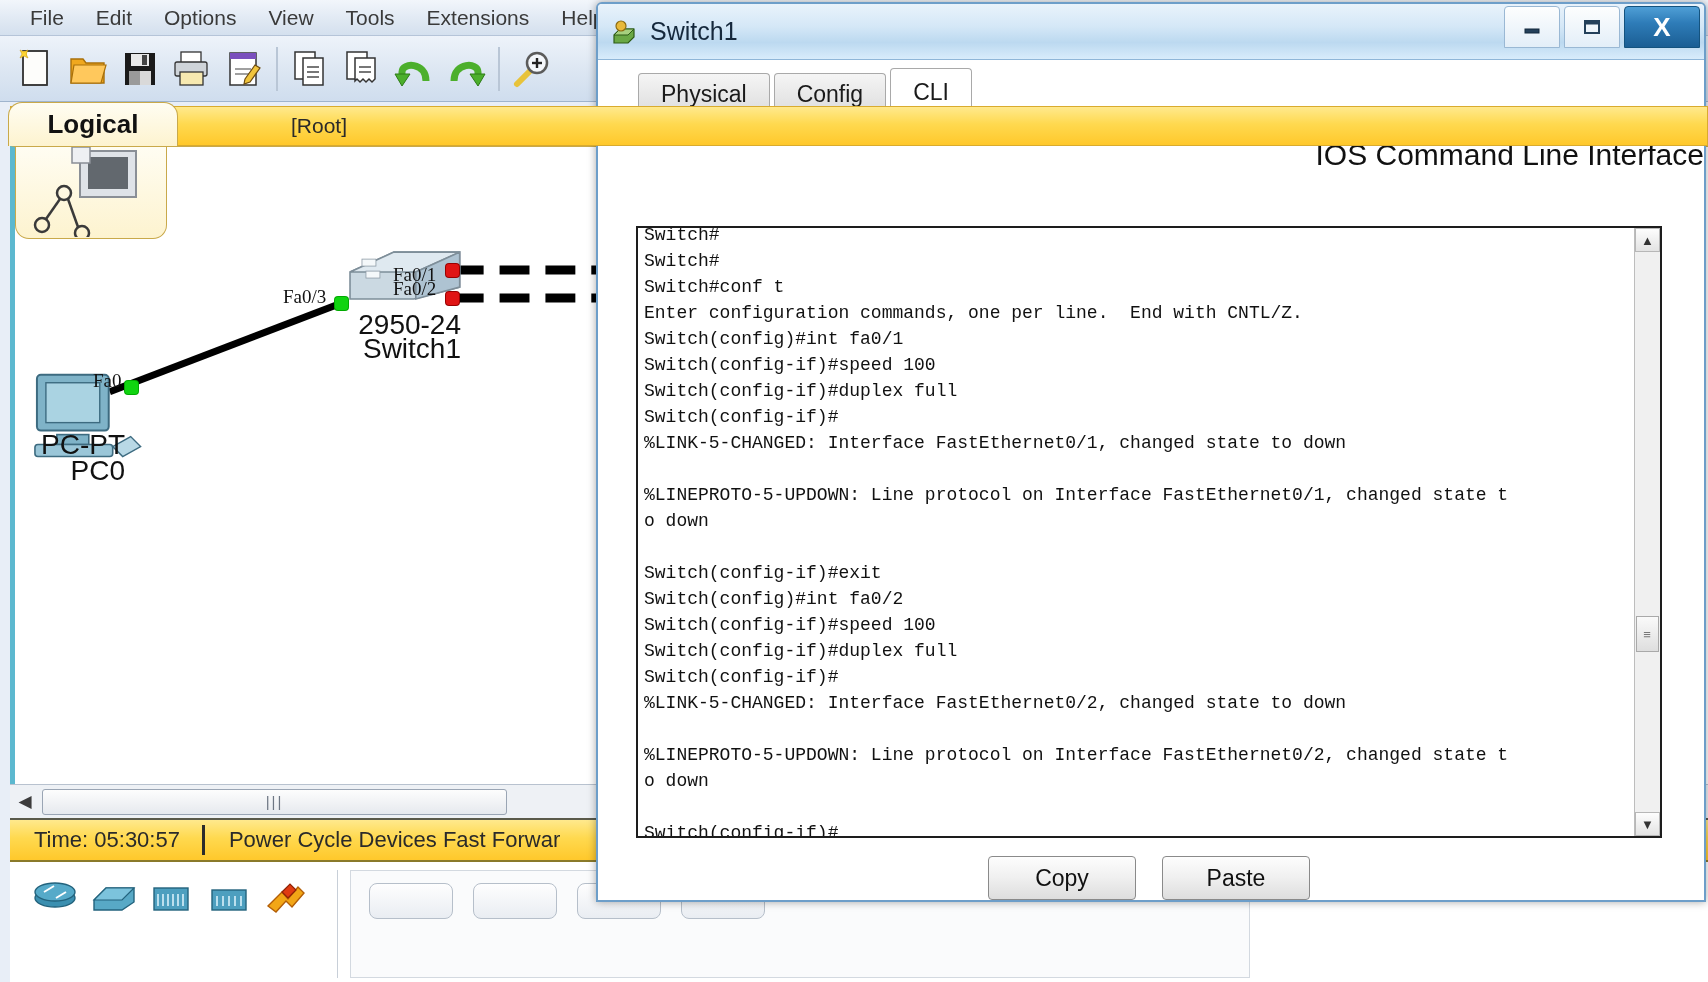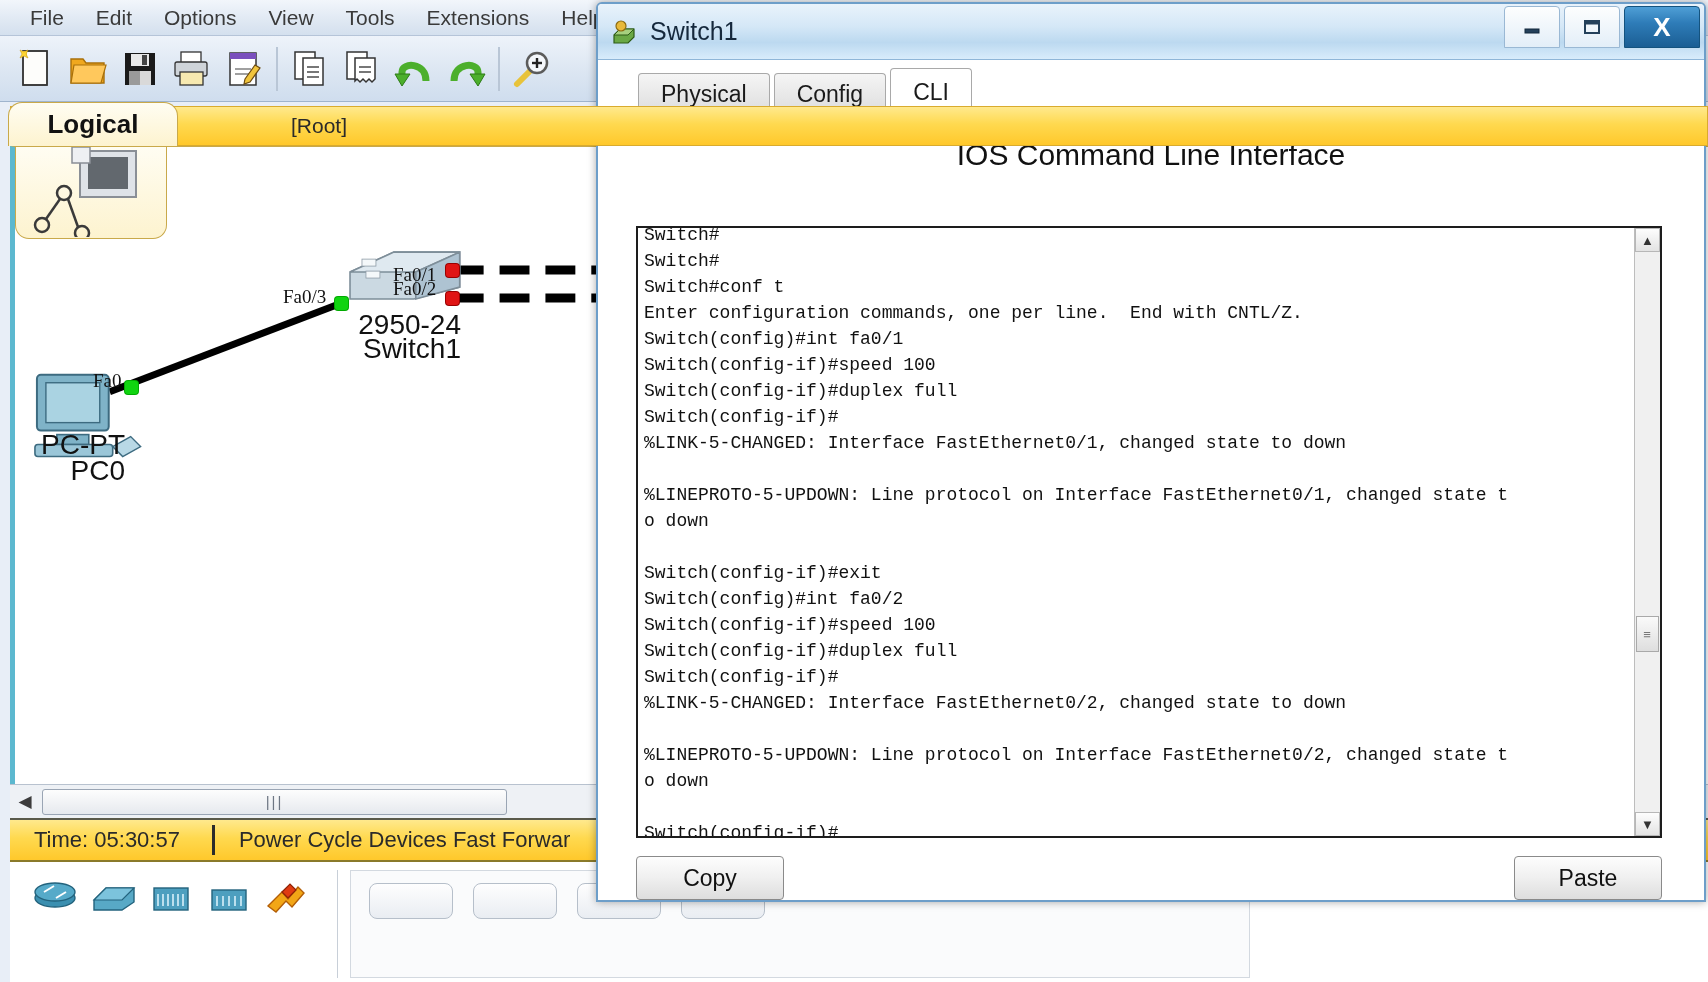--- a/index.html
+++ b/index.html
@@ -105,21 +105,21 @@
   }
 
   .statusbar {
     position:absolute; left:10px; top:818px; width:1698px; height:44px;
     background:linear-gradient(to bottom,#ffe98d 0%, #ffd94f 45%, #ffc82b 100%);
     border-top:2px solid #5a5a4a;
     border-bottom:2px solid #8a7a2a;
     display:flex; align-items:center;
     font-size:22px; color:#2a2a2a;
   }
-  .sb-time { padding-left:24px; padding-right:32px; }
+  .sb-time { padding-left:24px; padding-right:22px; }
   .sb-div { width:3px; height:30px; background:#2b2b2b; }
   .sb-text { padding-left:24px; }
 
   .bottombar {
     position:absolute; left:10px; top:862px; width:1698px; height:120px;
     background:#ffffff;
   }
   .dev-tray {
     position:absolute; left:10px; top:8px; width:318px; height:108px;
     background:#fff; border-right:1px solid #c8cfd8;
@@ -180,21 +180,21 @@
     font-size:23px; color:#1a1a1a;
     background:linear-gradient(to bottom,#f5f5f5,#dcdcdc);
     border:1px solid #a9a9a9; border-bottom:none;
     border-radius:4px 4px 0 0;
   }
   .tab.active {
     background:#ffffff; height:48px; border-bottom:1px solid #ffffff;
     position:relative; top:1px;
   }
   .cli-heading {
-    text-align:center; font-size:30px; color:#111; margin:22px 0 16px 0;
+    text-align:right; font-size:30px; color:#111; margin:22px 0 16px 0;
   }
   .cli-box {
     position:absolute; left:38px; top:160px; width:1026px; height:612px;
     border:2px solid #1d1d1d; background:#ffffff; overflow:hidden;
   }
   .cli-text {
     position:absolute; left:6px; top:-6px; width:965px;
     font-family:"Liberation Mono","DejaVu Sans Mono",monospace;
     font-size:18px; line-height:26px; color:#111;
     white-space:pre; overflow:hidden;
@@ -213,21 +213,21 @@
   .cli-scroll .arrow.bottom { position:absolute; bottom:0; left:0; right:0; }
   .cli-scroll .thumb {
     position:absolute; left:1px; right:1px; top:388px; height:36px;
     background:linear-gradient(to bottom,#fafafa,#dedede);
     border:1px solid #a9a9a9;
     display:flex; align-items:center; justify-content:center;
     font-size:13px; color:#777; letter-spacing:1px;
   }
   .cli-btns {
     position:absolute; left:38px; top:790px; width:1026px; height:46px;
-    display:flex; justify-content:space-between; gap:26px;
+    display:flex; justify-content:center; gap:26px;
   }
   .btn {
     width:148px; height:44px;
     border:1px solid #8a8a8a; border-radius:4px;
     background:linear-gradient(to bottom,#fdfdfd 0%, #f0f0f0 48%, #dedede 100%);
     display:flex; align-items:center; justify-content:center;
     font-size:23px; color:#111;
   }
 </style>
 </head>

